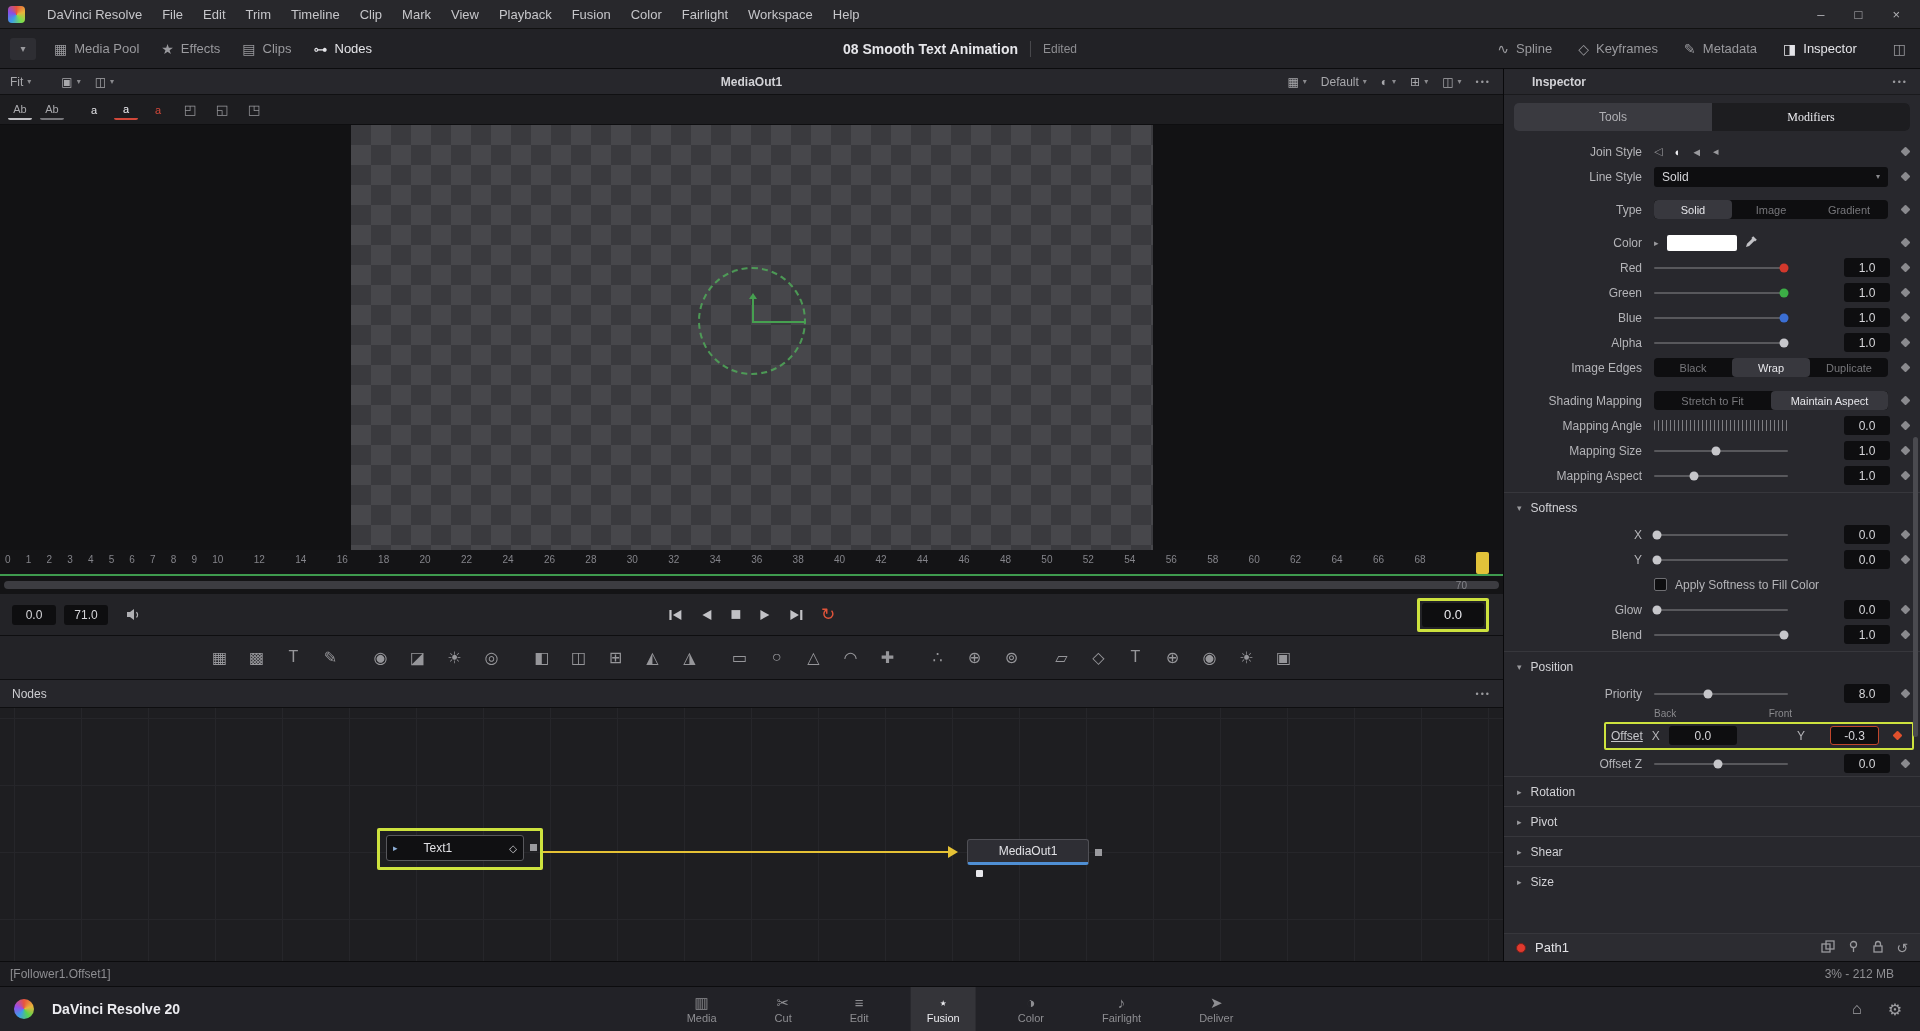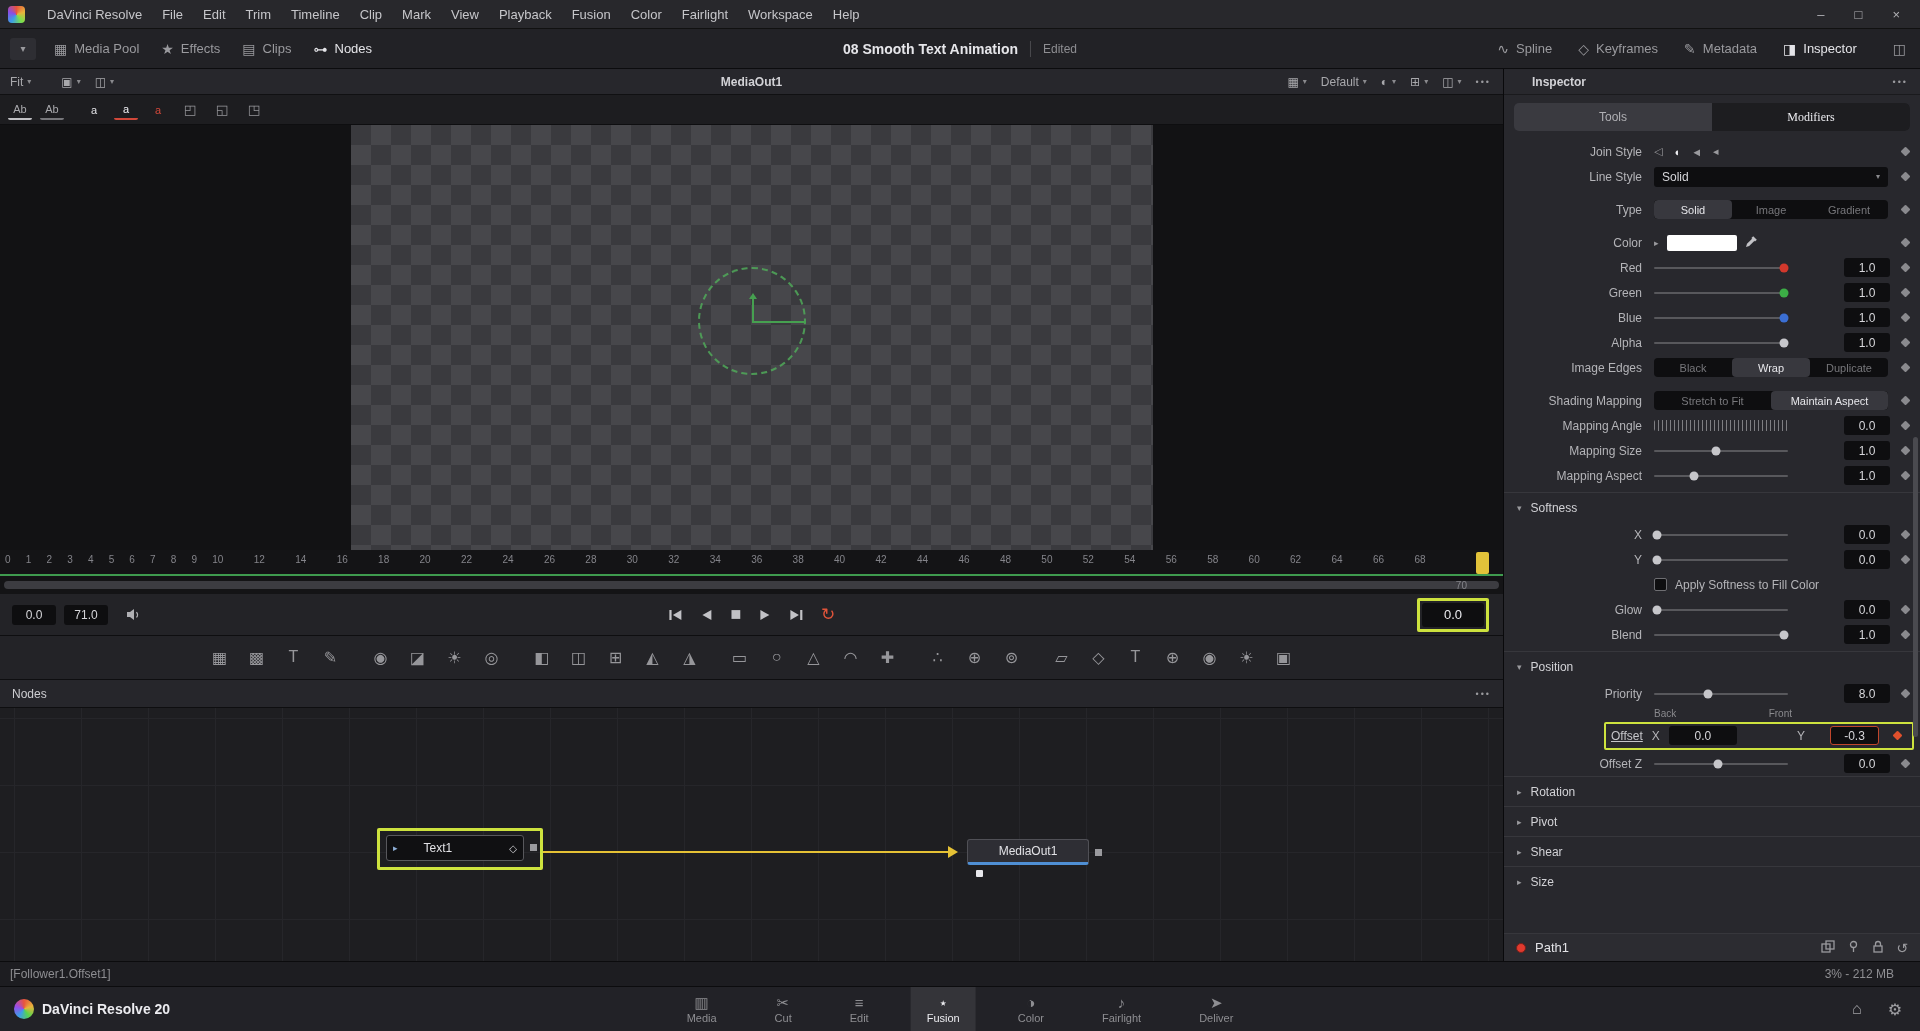--- a/index.html
+++ b/index.html
@@ -104,21 +104,21 @@
   .conn-arrow{position:absolute;left:948px;top:138px;width:0;height:0;border-top:6px solid transparent;border-bottom:6px solid transparent;border-left:10px solid #e6c235;}
   .node-mediaout{left:967px;top:131px;width:122px;background:#2e2e34;border:1px solid #505056;border-bottom:3px solid #4f8fd4;justify-content:center;}
   .wdot{position:absolute;left:976px;top:162px;width:7px;height:7px;background:#e8e8ec;border-radius:1px;}
 
   
   .statusbar{height:25px;background:#1d1d21;display:flex;align-items:center;font-size:12px;color:#8e8e92;padding:0 26px 0 10px;flex-shrink:0;border-top:1px solid #0b0b0d;}
   .statusbar .right{margin-left:auto;}
 
   
   .pagebar{height:45px;background:#222227;display:flex;align-items:center;position:relative;flex-shrink:0;border-top:1px solid #0c0c0e;}
-  .pb-left{display:flex;align-items:center;gap:8px;padding-left:14px;}
+  .pb-left{display:flex;align-items:center;gap:18px;padding-left:14px;}
   .pb-logo{width:20px;height:20px;border-radius:50%;background:conic-gradient(#e8543c,#e8b43c,#58d44c,#3c9ee8,#9a4ce8,#e8543c);}
   .pb-brand{font-size:14px;font-weight:bold;color:#ececf0;}
   .pb-center{position:absolute;left:50%;transform:translateX(-50%);display:flex;align-items:stretch;height:100%;gap:26px;}
   .page-btn{display:flex;flex-direction:column;align-items:center;justify-content:center;gap:2px;color:#8e8e92;padding:0 16px;}
   .page-btn .page-icon{font-size:15px;line-height:1;}
   .page-btn .page-label{font-size:11px;}
   .page-btn.active{background:#343439;color:#ececf0;}
   .pb-right{margin-left:auto;display:flex;gap:26px;padding-right:18px;color:#a0a0a4;font-size:16px;}
 
   

